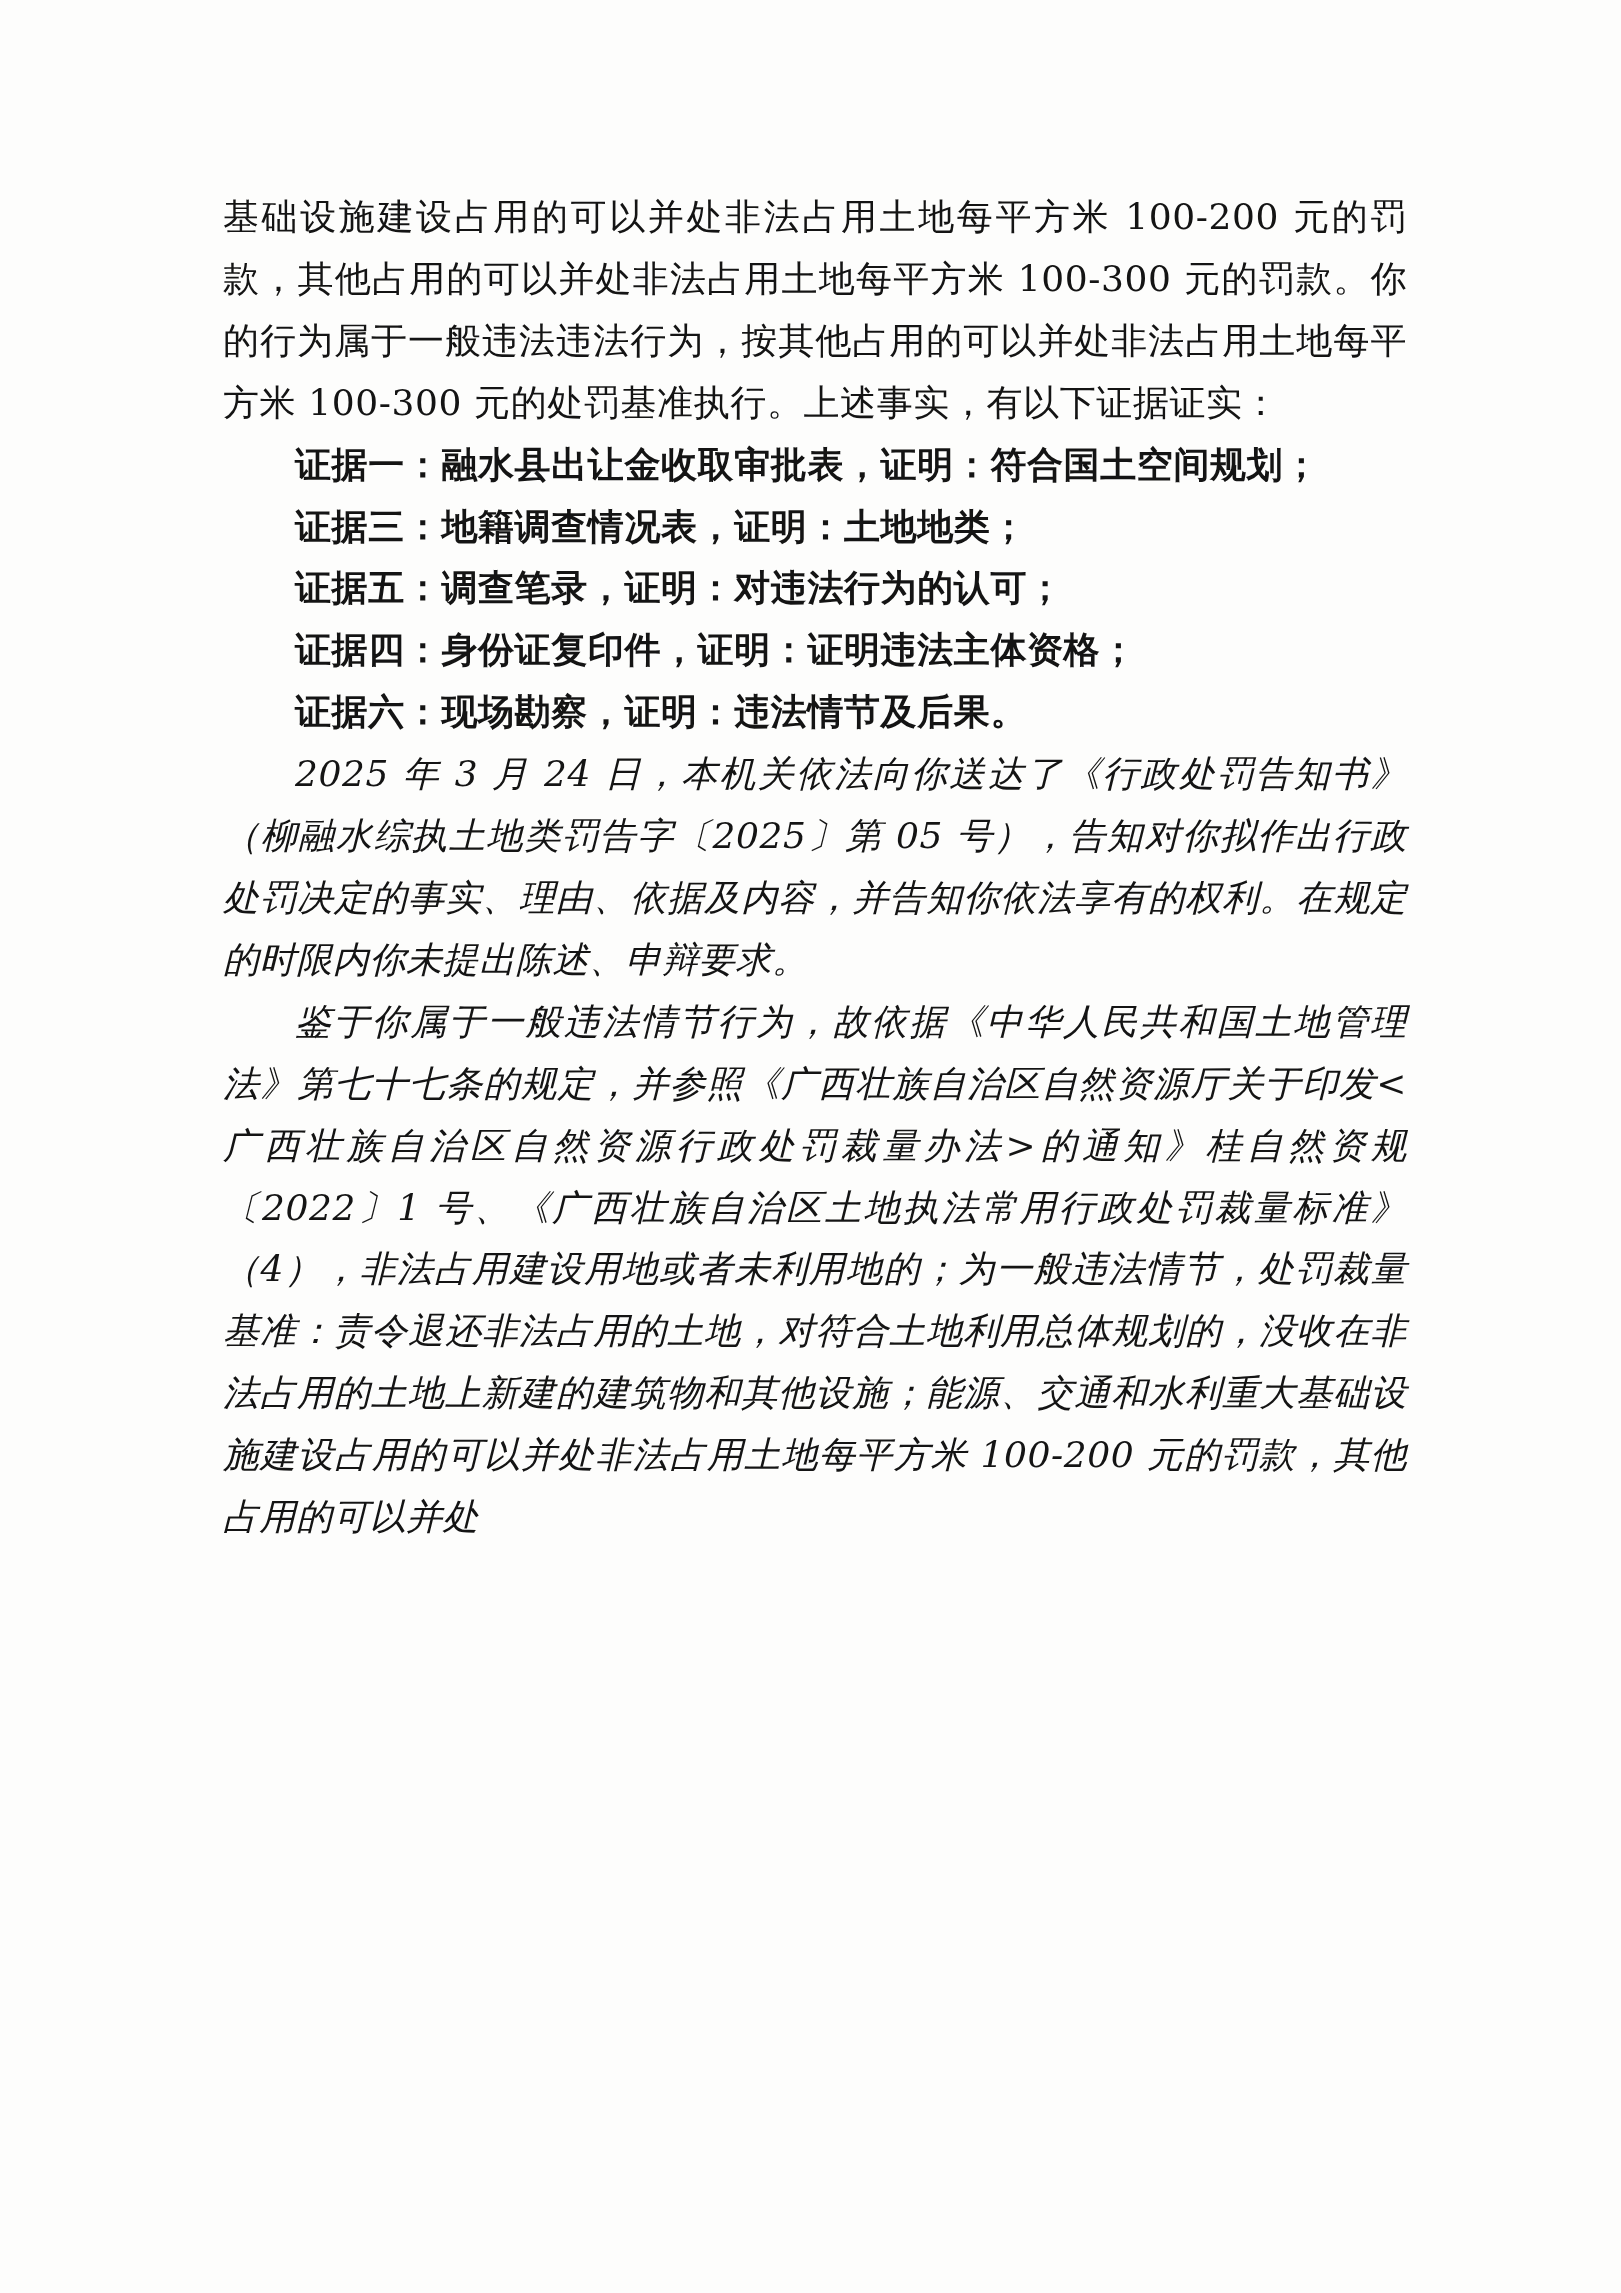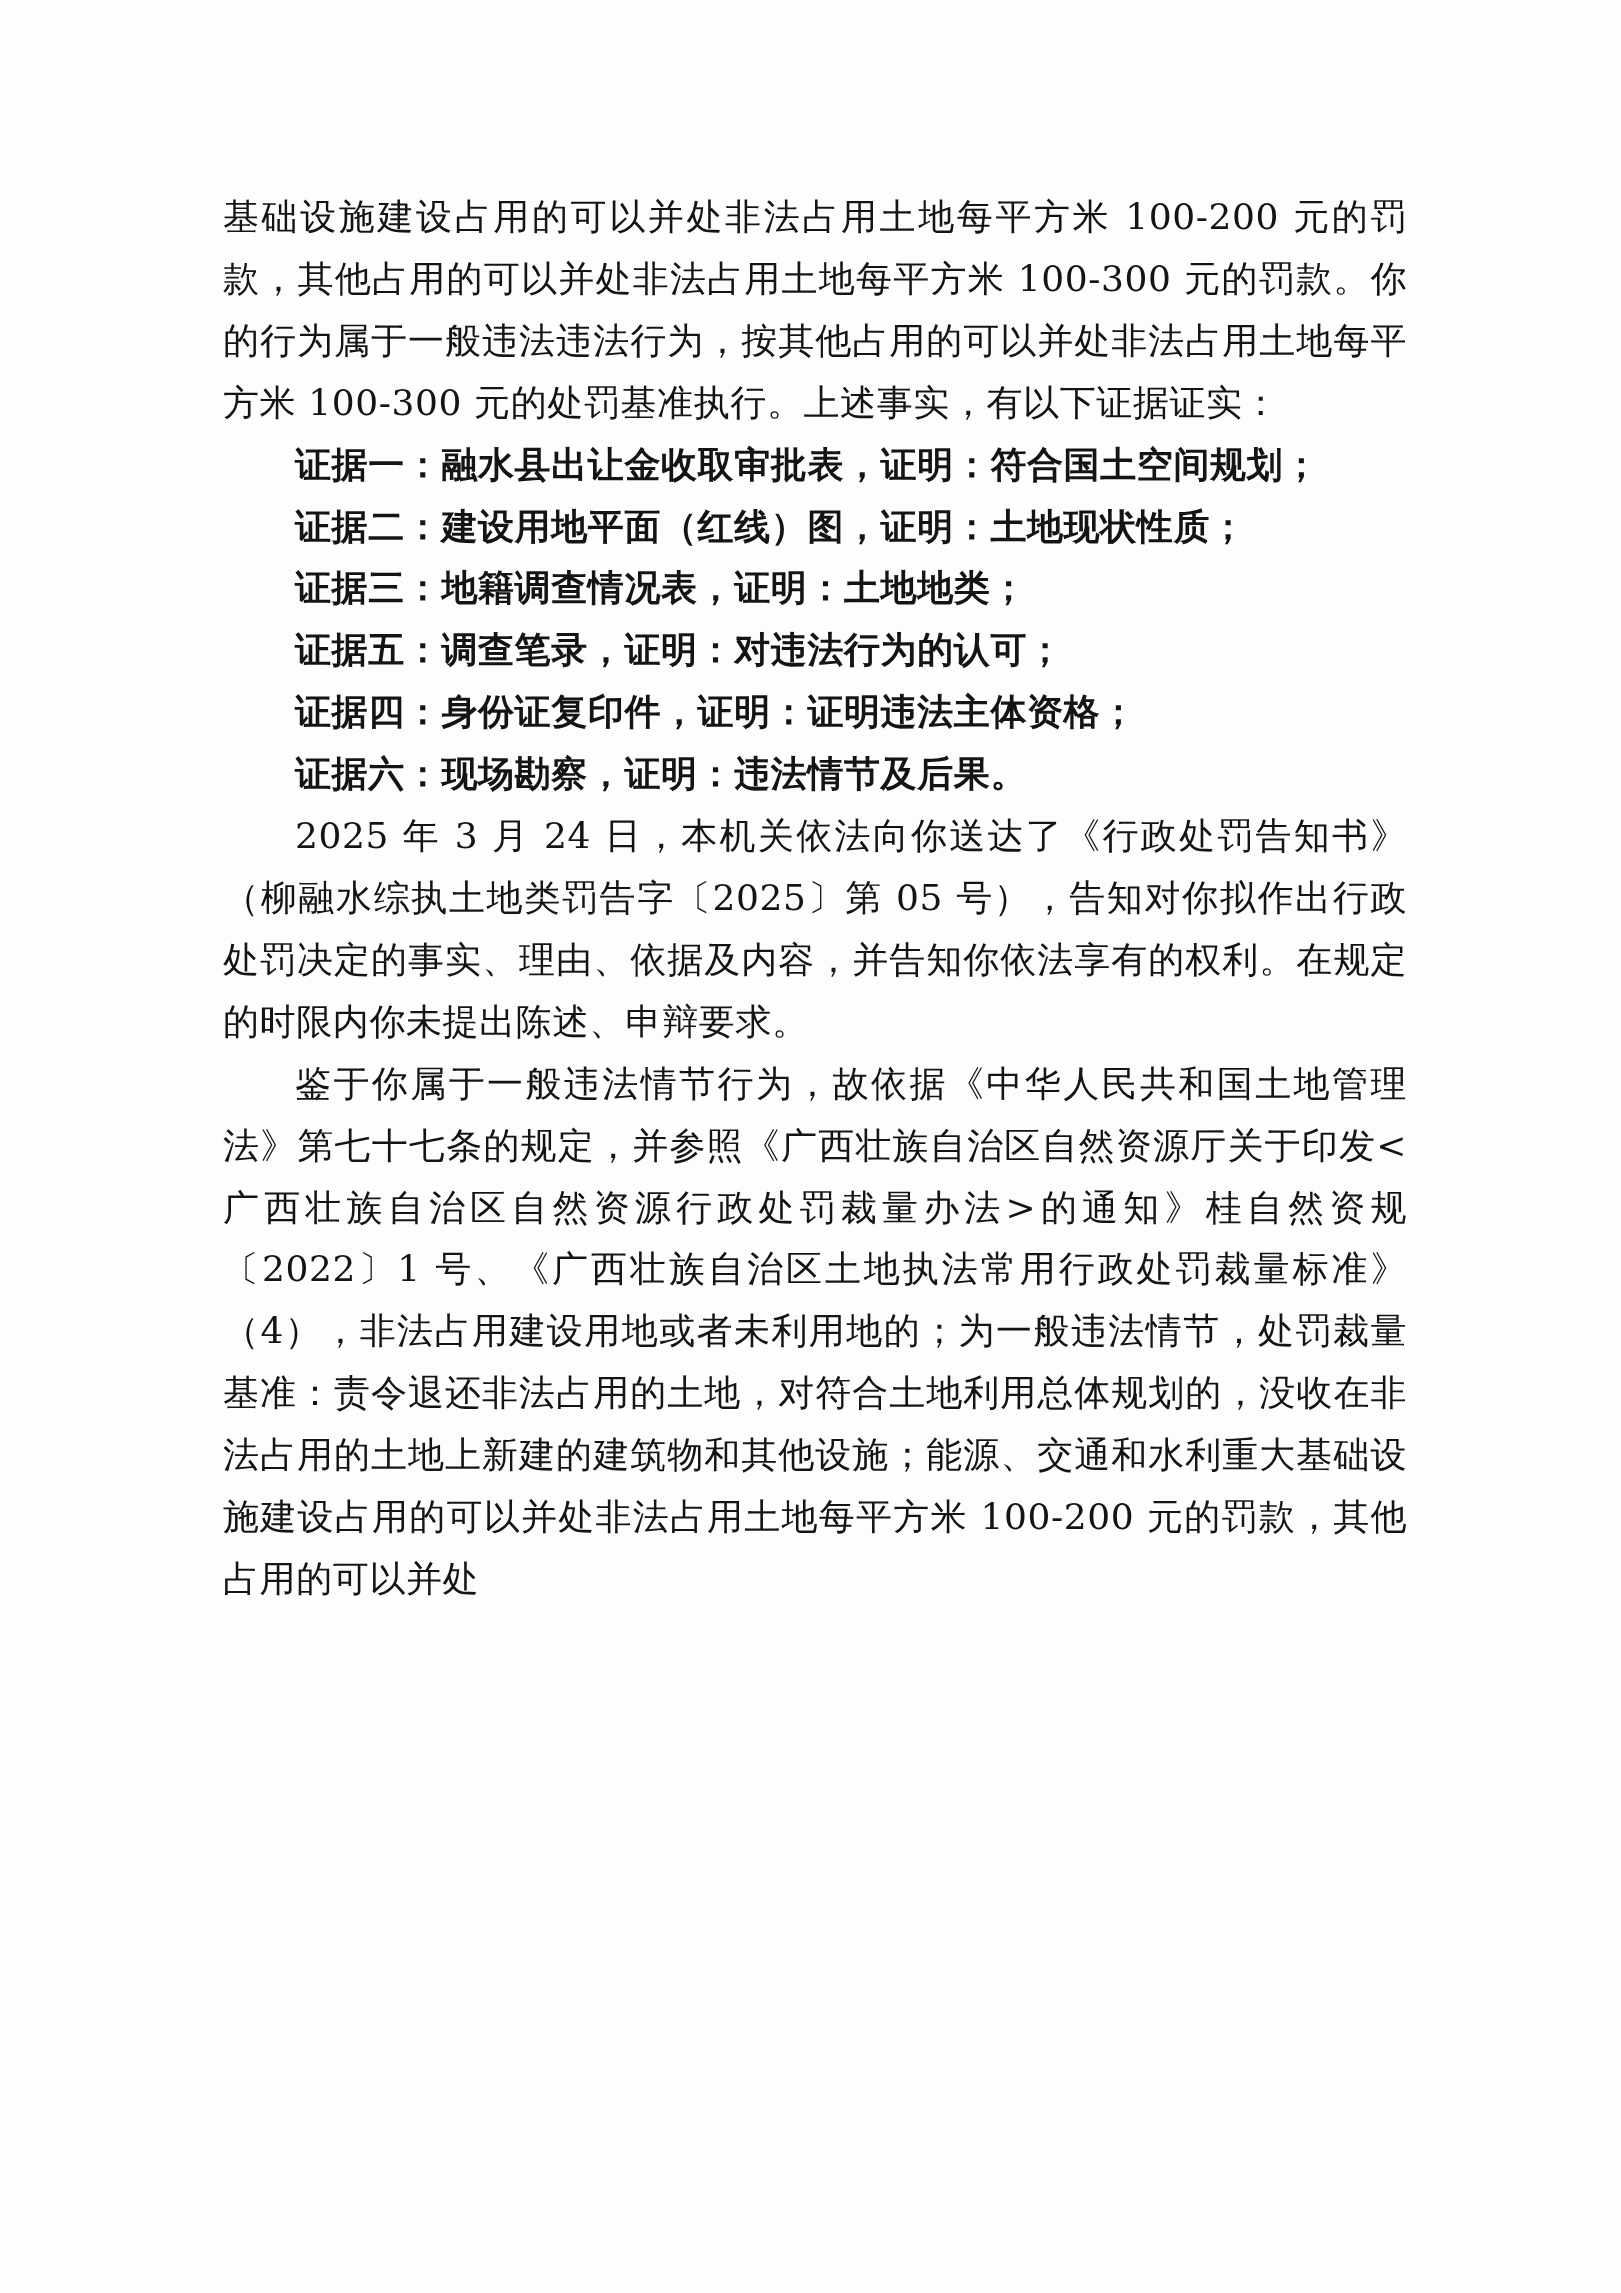--- a/index.html
+++ b/index.html
@@ -28,34 +28,34 @@
     text-justify: inter-ideograph;
     letter-spacing: 0.6px;
     color: #141414;
   }
   .para {
     margin: 0 0 0 0;
     text-indent: 0;
   }
   .para.indent {
     text-indent: 2em;
+    font-style: italic;
   }
   .evidence {
     text-indent: 2em;
     font-weight: bold;
   }
 </style>
 </head>
 <body>
 
 <div class="page">
   <div class="doc-body">
     <p class="para">基础设施建设占用的可以并处非法占用土地每平方米 100-200 元的罚款，其他占用的可以并处非法占用土地每平方米 100-300 元的罚款。你的行为属于一般违法违法行为，按其他占用的可以并处非法占用土地每平方米 100-300 元的处罚基准执行。上述事实，有以下证据证实：</p>
     <p class="para evidence">证据一：融水县出让金收取审批表，证明：符合国土空间规划；</p>
-    <p class="para evidence">证据二：建设用地平面（红线）图，证明：土地现状性质；</p>
     <p class="para evidence">证据三：地籍调查情况表，证明：土地地类；</p>
     <p class="para evidence">证据五：调查笔录，证明：对违法行为的认可；</p>
     <p class="para evidence">证据四：身份证复印件，证明：证明违法主体资格；</p>
     <p class="para evidence">证据六：现场勘察，证明：违法情节及后果。</p>
     <p class="para indent">2025 年 3 月 24 日，本机关依法向你送达了《行政处罚告知书》（柳融水综执土地类罚告字〔2025〕第 05 号），告知对你拟作出行政处罚决定的事实、理由、依据及内容，并告知你依法享有的权利。在规定的时限内你未提出陈述、申辩要求。</p>
     <p class="para indent">鉴于你属于一般违法情节行为，故依据《中华人民共和国土地管理法》第七十七条的规定，并参照《广西壮族自治区自然资源厅关于印发&lt;广西壮族自治区自然资源行政处罚裁量办法&gt;的通知》桂自然资规〔2022〕1 号、《广西壮族自治区土地执法常用行政处罚裁量标准》（4），非法占用建设用地或者未利用地的；为一般违法情节，处罚裁量基准：责令退还非法占用的土地，对符合土地利用总体规划的，没收在非法占用的土地上新建的建筑物和其他设施；能源、交通和水利重大基础设施建设占用的可以并处非法占用土地每平方米 100-200 元的罚款，其他占用的可以并处</p>
   </div>
 </div>
 
 

